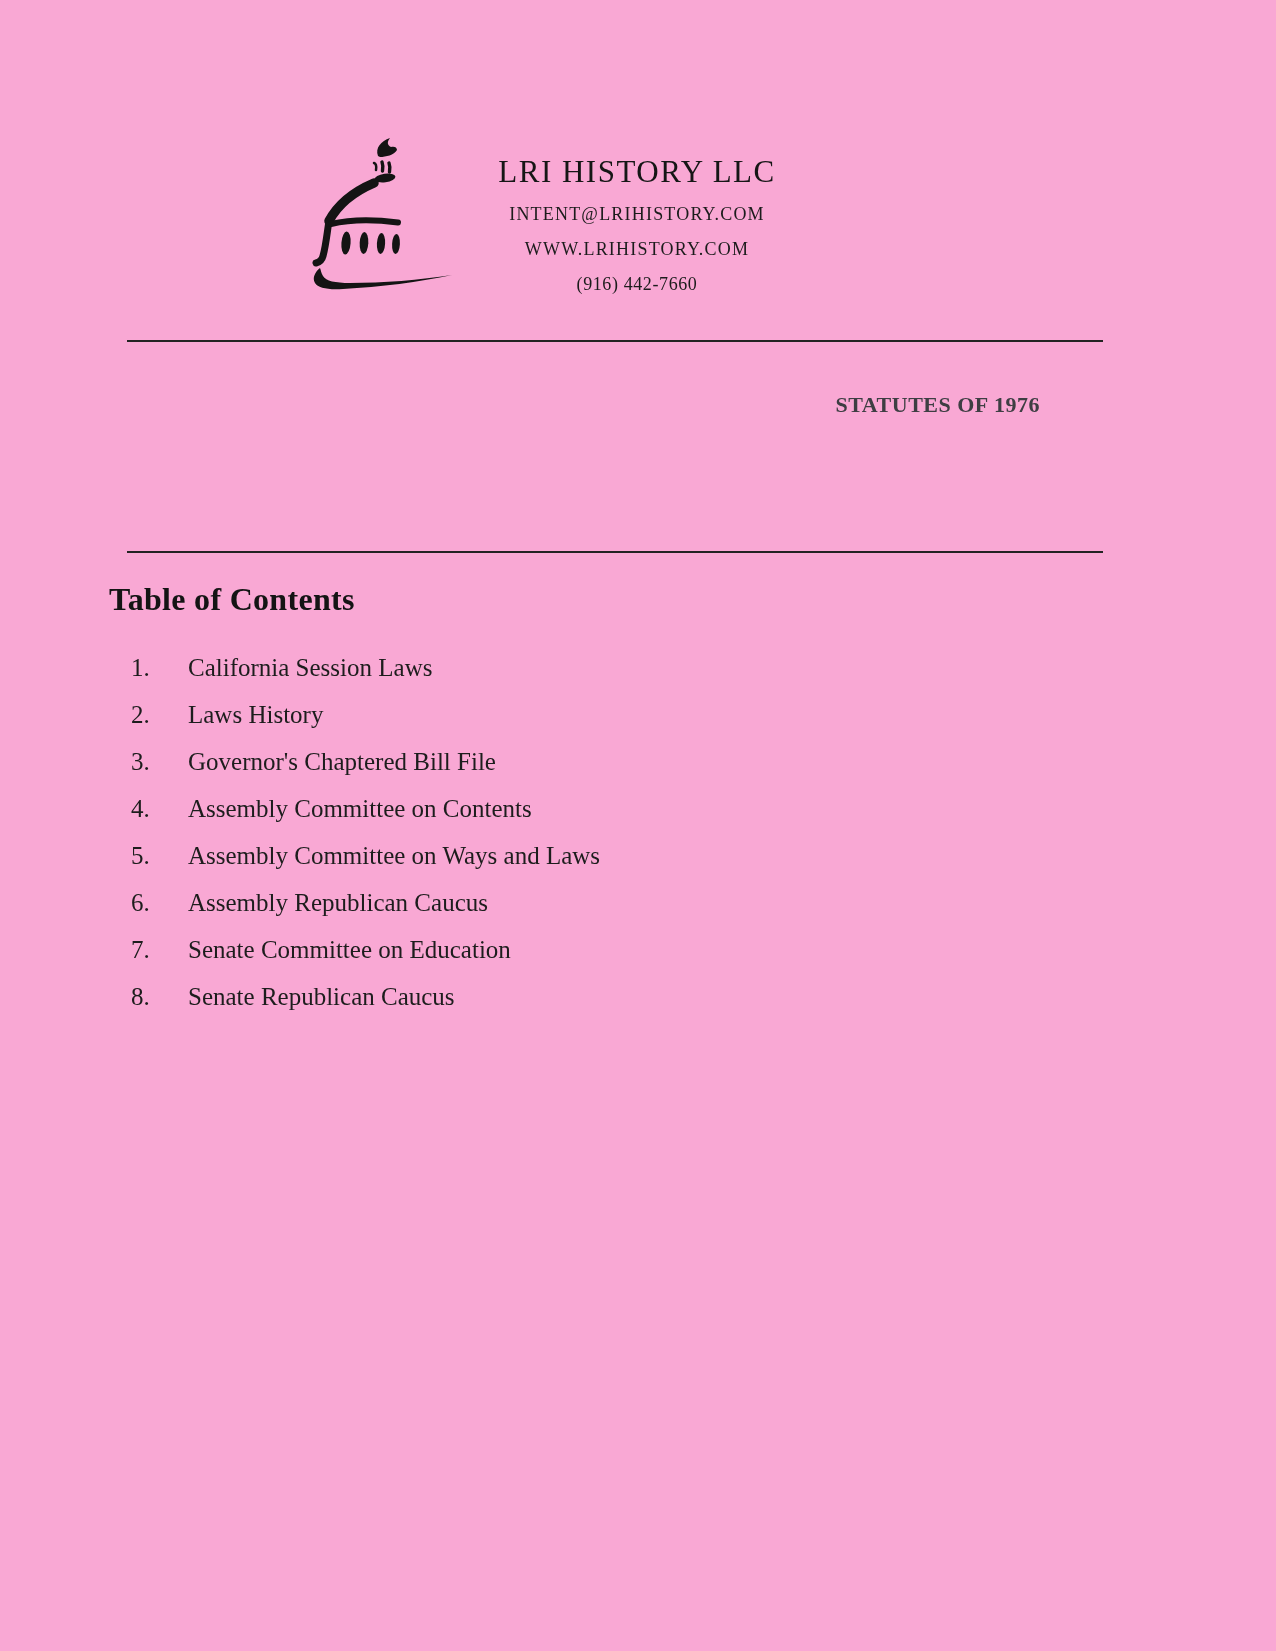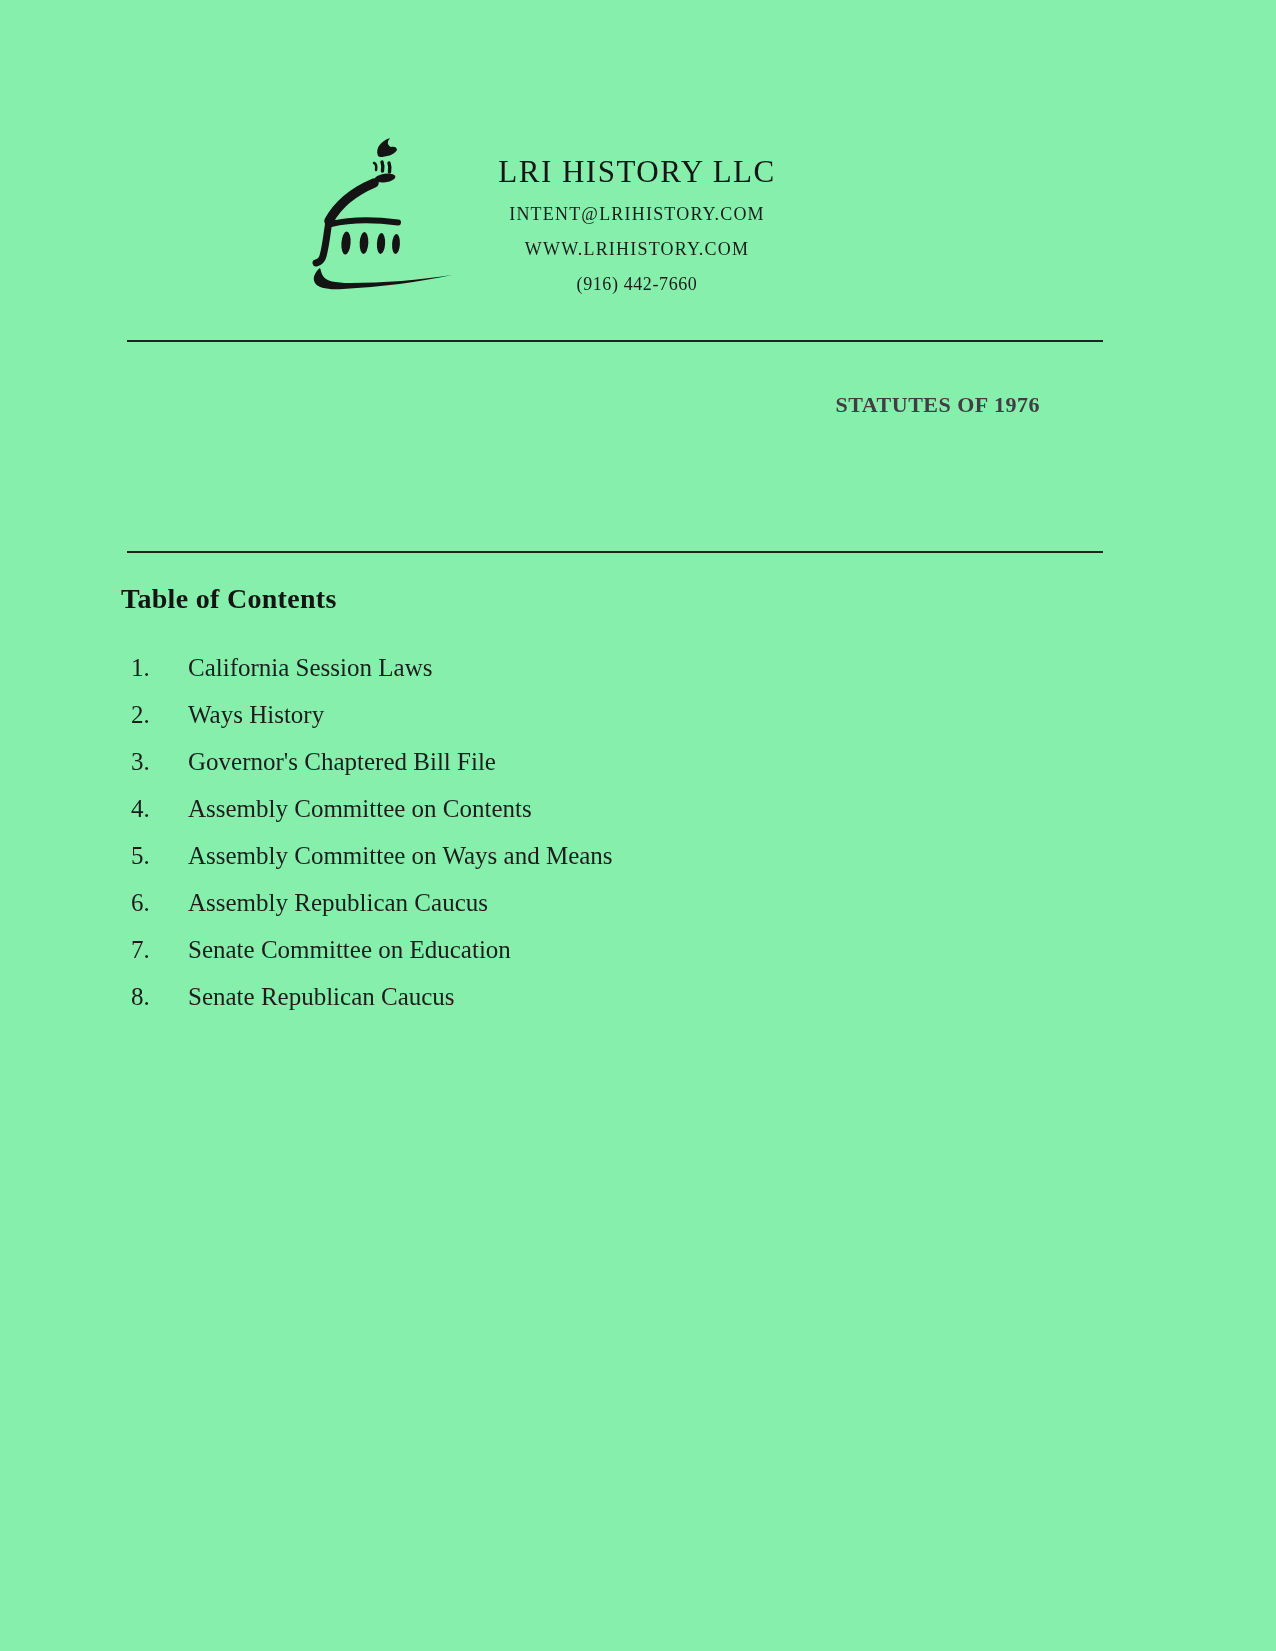--- a/index.html
+++ b/index.html
@@ -4,21 +4,21 @@
 <style>
   * { margin: 0; padding: 0; box-sizing: border-box; }
   html, body { background: #ffffff; }
   body {
     width: 1276px; height: 1651px;
     position: relative;
     font-family: "Liberation Serif", "DejaVu Serif", serif;
     color: #1d1d1d;
     overflow: hidden;
   }
-  .page { position: absolute; inset: 0; background: #86efac; }
+  .page { position: absolute; inset: 0; background: #f9a8d4; }
 
   
   .letterhead {
     position: absolute; top: 126px; left: 295px;
     display: flex; align-items: flex-start;
   }
   .logo { width: 170px; height: 165px; flex: 0 0 auto; }
   .logo svg { width: 100%; height: 100%; display: block; }
   .letterhead-text {
     width: 344px; text-align: center; padding-top: 28px;
@@ -45,22 +45,22 @@
   .doc-heading {
     position: absolute; top: 383px; right: 236px;
     text-align: right; color: #3e3e43;
     font-weight: bold; font-size: 22px; line-height: 43px;
     letter-spacing: 0.5px;
   }
   .doc-heading-line { white-space: pre; }
 
   
   .toc-title {
-    position: absolute; top: 581px; left: 121px;
-    font-size: 28px; line-height: 36px; font-weight: bold;
+    position: absolute; top: 581px; left: 109px;
+    font-size: 32px; line-height: 36px; font-weight: bold;
     color: #141414; letter-spacing: 0.3px;
   }
   .toc-list {
     position: absolute; top: 655px; left: 120px;
     list-style: none; counter-reset: tocitem;
     font-size: 25px; color: #1d1d1d;
   }
   .toc-list li {
     display: flex; line-height: 26px; margin-bottom: 21px;
   }
@@ -121,30 +121,30 @@
 
   <hr class="rule rule-bottom">
 
   <h1 class="toc-title">Table of Contents</h1>
 
   <ol class="toc-list">
     <li>
         <span>California Session Laws</span>
       </li>
     <li>
-        <span>Ways History</span>
+        <span>Laws History</span>
       </li>
     <li>
         <span>Governor's Chaptered Bill File</span>
       </li>
     <li>
         <span>Assembly Committee on Contents</span>
       </li>
     <li>
-        <span>Assembly Committee on Ways and Means</span>
+        <span>Assembly Committee on Ways and Laws</span>
       </li>
     <li>
         <span>Assembly Republican Caucus</span>
       </li>
     <li>
         <span>Senate Committee on Education</span>
       </li>
     <li>
         <span>Senate Republican Caucus</span>
       </li>

